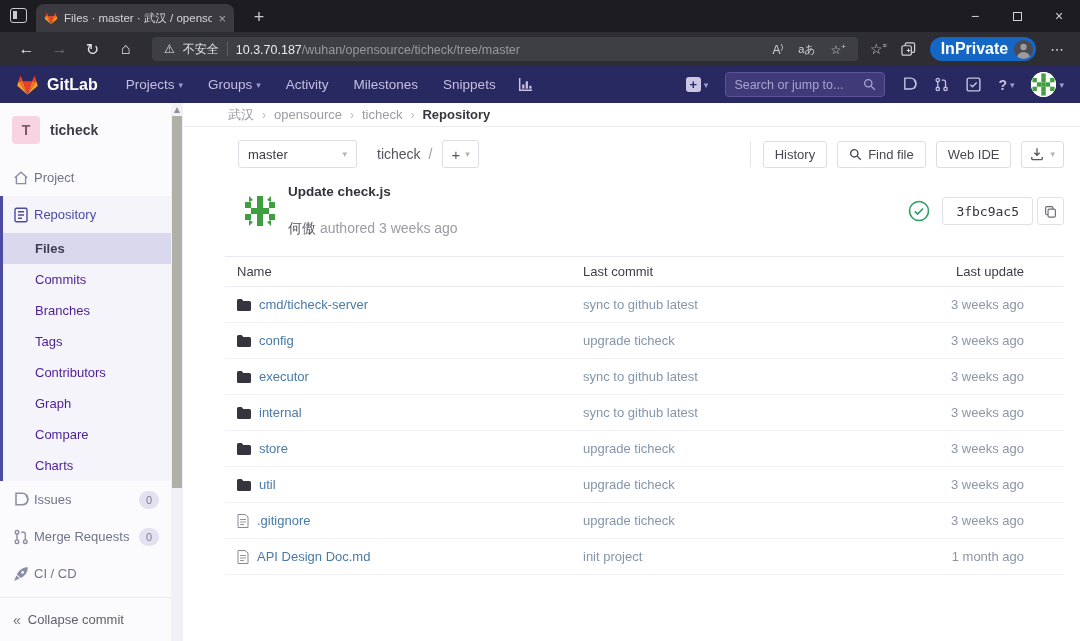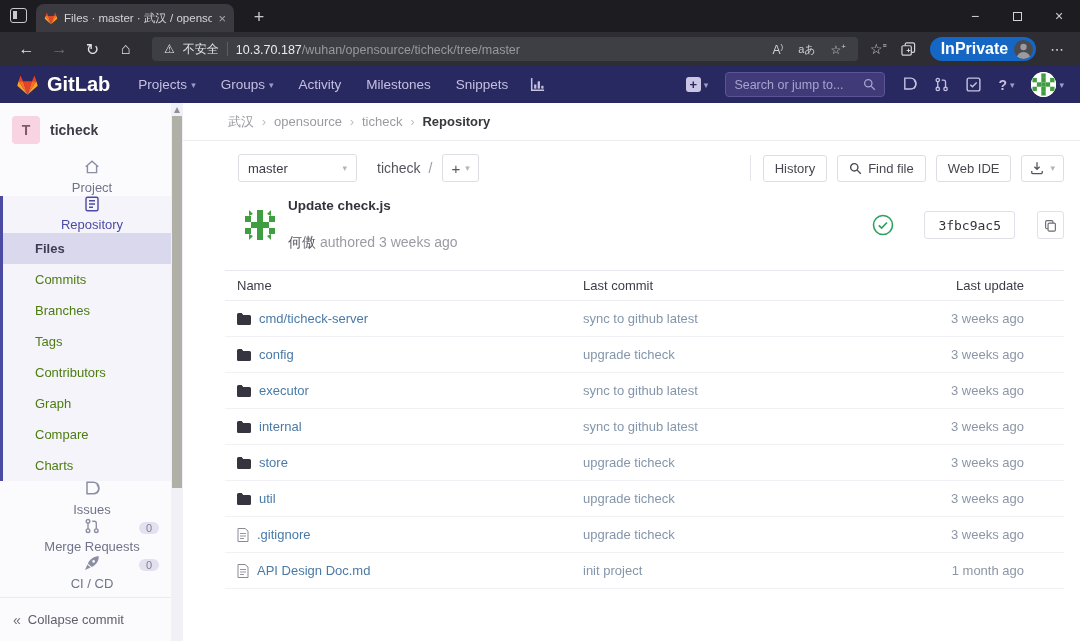--- a/index.html
+++ b/index.html
@@ -32,59 +32,59 @@
   .pill-icons { margin-left:auto; display:flex; gap:15px; color:#cfcfd5; font-size:12px; align-items:center; }
   .tb-right { margin-left:12px; display:flex; align-items:center; gap:14px; color:#d3d3d8; }
   .inprivate { height:24px; background:#1467c5; border-radius:13px; display:flex; align-items:center; gap:6px; padding:0 3px 0 11px; }
   .inprivate span { color:#fff; font-size:16px; font-weight:700; }
   .ip-avatar { width:19px; height:19px; border-radius:50%; background:#4a4a50; overflow:hidden; }
   .dots { font-size:14px; letter-spacing:1px; }
 
   
   #glnav { position:absolute; left:0; top:66px; width:1080px; height:37px; background:#292961; display:flex; align-items:center; padding:0 16px; }
   .brand { display:flex; align-items:center; gap:8px; }
-  .brand-name { color:#fff; font-size:20px; font-weight:600; }
+  .brand-name { color:#fff; font-size:16px; font-weight:600; }
   #gl-nav-items { display:flex; gap:25px; margin-left:28px; align-items:flex-start; }
   .gl-item { color:#c4bfe0; font-size:13.5px; font-weight:500; display:flex; align-items:center; gap:4px; white-space:nowrap; }
   .caret { font-size:9px; opacity:.75; }
   .gl-right { margin-left:auto; display:flex; align-items:center; gap:17px; }
   .plus-btn { display:flex; align-items:center; gap:3px; }
   .plus-sq { width:15px; height:15px; background:#cac6e4; border-radius:3px; color:#292961; font-size:13px; font-weight:700; display:flex; align-items:center; justify-content:center; line-height:1; }
   .gl-search { width:160px; height:25px; background:#413a78; border:1px solid #5b5496; border-radius:4px; display:flex; align-items:center; padding:0 8px; }
   .gl-search input { flex:1; background:transparent; border:none; outline:none; color:#d9d5ef; font-size:12.5px; font-family:inherit; width:110px; }
   .gl-search input::placeholder { color:#a9a3d0; }
   .gl-ico { color:#c7c2e2; display:flex; align-items:center; gap:3px; }
   .help-q { color:#c7c2e2; font-size:14px; font-weight:700; }
   .gl-avatar { width:25px; height:25px; border-radius:50%; background:#fff; overflow:hidden; }
 
   
   #sidebar { position:absolute; left:0; top:103px; width:171px; bottom:0; background:#fbfbfd; }
   .proj { display:flex; align-items:center; gap:10px; padding:13px 0 15px 12px; }
   .proj-avatar { width:28px; height:28px; border-radius:4px; background:#f8d3e2; color:#85566b; font-size:14px; font-weight:700; display:flex; align-items:center; justify-content:center; }
   .proj-name { font-size:14px; font-weight:600; color:#3d3d48; }
-  .sb-item { height:37px; display:flex; align-items:center; padding-left:13px; gap:5px; color:#70748a; font-size:13px;flex-direction:column; }
+  .sb-item { height:37px; display:flex; align-items:center; padding-left:13px; gap:5px; color:#70748a; font-size:13px; }
   .sb-item .sb-label { margin-left:0; }
   .sb-ico { width:16px; height:16px; color:#8b8fa3; flex:none; }
   .repo-section { background:#f4f4fa; border-left:3px solid #4b4ba3; }
   .repo-section .sb-item { padding-left:10px; color:#4b4ba3; }
   .repo-section .sb-ico { color:#4b4ba3; }
-  .sb-sub { height:31px; display:flex; align-items:center; padding-left:32px; font-size:13px; color:#4d7c0f; }
+  .sb-sub { height:31px; display:flex; align-items:center; padding-left:32px; font-size:13px; color:#4c1d95; }
   .sb-sub.active { background:#d9d8ec; color:#3c3c55; font-weight:600; }
   .badge { margin-left:auto; margin-right:12px; min-width:20px; height:18px; border-radius:9px; background:#e3e1f0; color:#80808f; font-size:11px; display:flex; align-items:center; justify-content:center; padding:0 6px; }
   .collapse { position:absolute; bottom:0; left:0; width:171px; height:44px; border-top:1px solid #e9e9ee; display:flex; align-items:center; padding-left:13px; gap:7px; color:#5f5f6b; font-size:13px; }
   .collapse .chev { font-size:14px; color:#6e6e7a; }
 
   
   #sb-scroll { position:absolute; left:171px; top:103px; width:12px; bottom:0; background:#f1f0f7; }
   .sb-up { position:absolute; left:3px; top:4px; width:0; height:0; border-left:3.5px solid transparent; border-right:3.5px solid transparent; border-bottom:6px solid #8f8f96; }
   .sb-thumb { position:absolute; left:1px; top:13px; width:10px; height:372px; background:#b1b0a6; }
 
   
   #main { position:absolute; left:183px; top:103px; right:0; bottom:0; background:#fff; overflow:hidden; }
-  .breadcrumb-bar { height:38px; border-bottom:1px solid #ececf1; display:flex; align-items:center; padding-left:45px; gap:8px; font-size:13px; }
+  .breadcrumb-bar { height:24px; border-bottom:1px solid #ececf1; display:flex; align-items:center; padding-left:45px; gap:8px; font-size:13px; }
   .bc-link { color:#9a9aa2; }
   .bc-sep { color:#bcbcc4; font-size:12px; }
   .bc-current { color:#37373f; font-weight:600; }
 
   .tree-controls { height:28px; margin:13px 16px 0 55px; display:flex; align-items:center; }
   .branch-select { width:119px; height:28px; border:1px solid #dddde6; border-radius:3px; display:flex; align-items:center; justify-content:space-between; padding:0 9px; font-size:13px; color:#3c3c46; }
   .branch-select .caret { color:#9a9aa3; }
   .path-crumbs { margin-left:20px; font-size:14px; color:#55555e; display:flex; align-items:center; gap:8px; }
   .path-sep { color:#9a9aa2; }
   .add-btn { margin-left:10px; height:28px; border:1px solid #dddde6; border-radius:3px; padding:0 8px; display:flex; align-items:center; gap:5px; color:#55555e; font-size:15px; background:#fff; }
@@ -92,21 +92,21 @@
   .tc-div { width:1px; height:26px; background:#e4e4ea; margin-right:2px; }
   .btn { height:27px; border:1px solid #dddde6; border-radius:3px; background:#fff; color:#47474f; font-size:13px; padding:0 11px; display:inline-flex; align-items:center; gap:6px; font-family:inherit; }
   .btn svg { flex:none; }
 
   .commit-row { margin:16px 16px 0 60px; display:flex; align-items:center; }
   .commit-avatar { width:34px; height:34px; flex:none; }
   .commit-texts { margin-left:11px; }
   .commit-title { font-size:13.5px; font-weight:700; color:#33333c; }
   .commit-sub { font-size:14px; color:#9b9ba3; margin-top:21px; }
   .commit-author { color:#55555e; }
-  .commit-right { margin-left:auto; display:flex; align-items:center; gap:30px; }
+  .commit-right { margin-left:auto; display:flex; align-items:center; gap:12px; }
   .sha-box { height:28px; border:1px solid #e0e0e8; border-radius:3px; padding:0 13px; display:flex; align-items:center; font-family:"DejaVu Sans Mono","Liberation Mono",monospace; font-size:13px; color:#33333c; background:#fff; }
   .copy-btn { width:27px; height:28px; border:1px solid #e0e0e8; border-radius:3px; background:#fff; display:flex; align-items:center; justify-content:center; margin-left:-8px; }
 
   .tree-table { margin:18px 16px 0 42px; width:839px; border-collapse:collapse; border-top:1px solid #e8e8ee; table-layout:fixed; }
   .tree-table th { height:30px; text-align:left; font-weight:400; font-size:13px; color:#3d3d47; border-bottom:1px solid #ececf2; }
   .tree-table th:first-child { padding-left:12px; }
   .tree-table th:last-child, .tree-table td:last-child { text-align:right; padding-right:40px; }
   .tree-table td { height:36px; border-bottom:1px solid #f0f0f5; font-size:13px; white-space:nowrap; overflow:hidden; }
   .name-cell { display:flex; align-items:center; gap:8px; padding-left:12px; }
   .name-link { color:#497aa7; }

